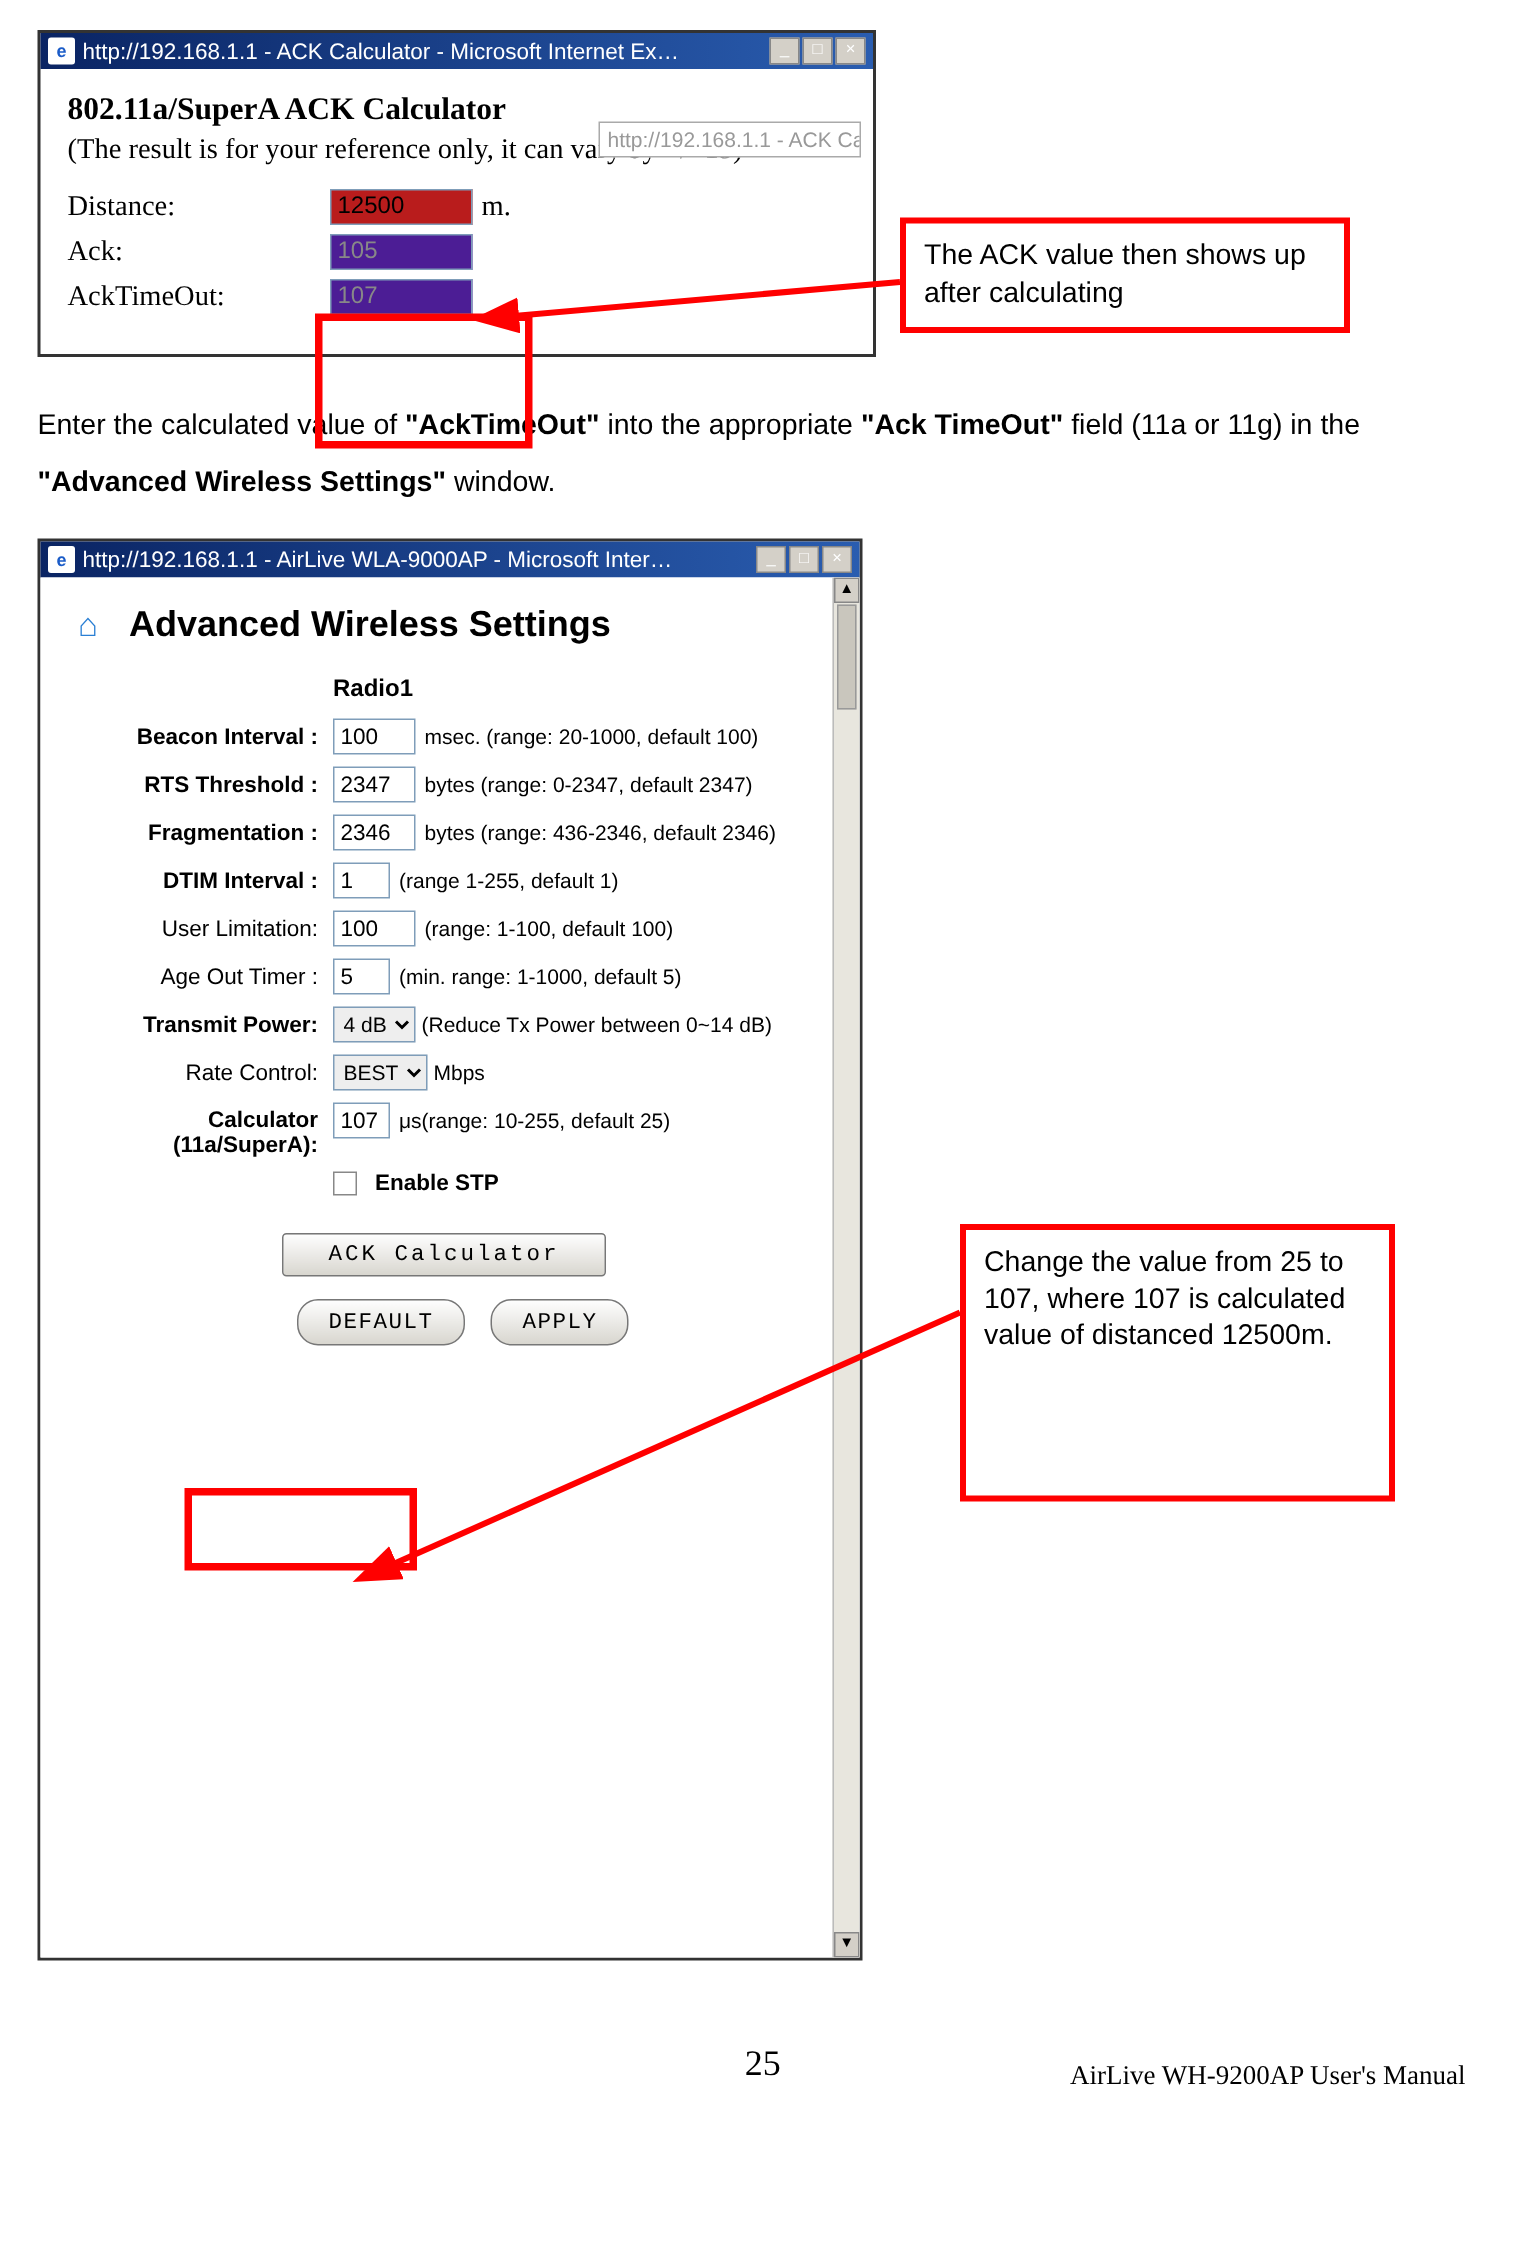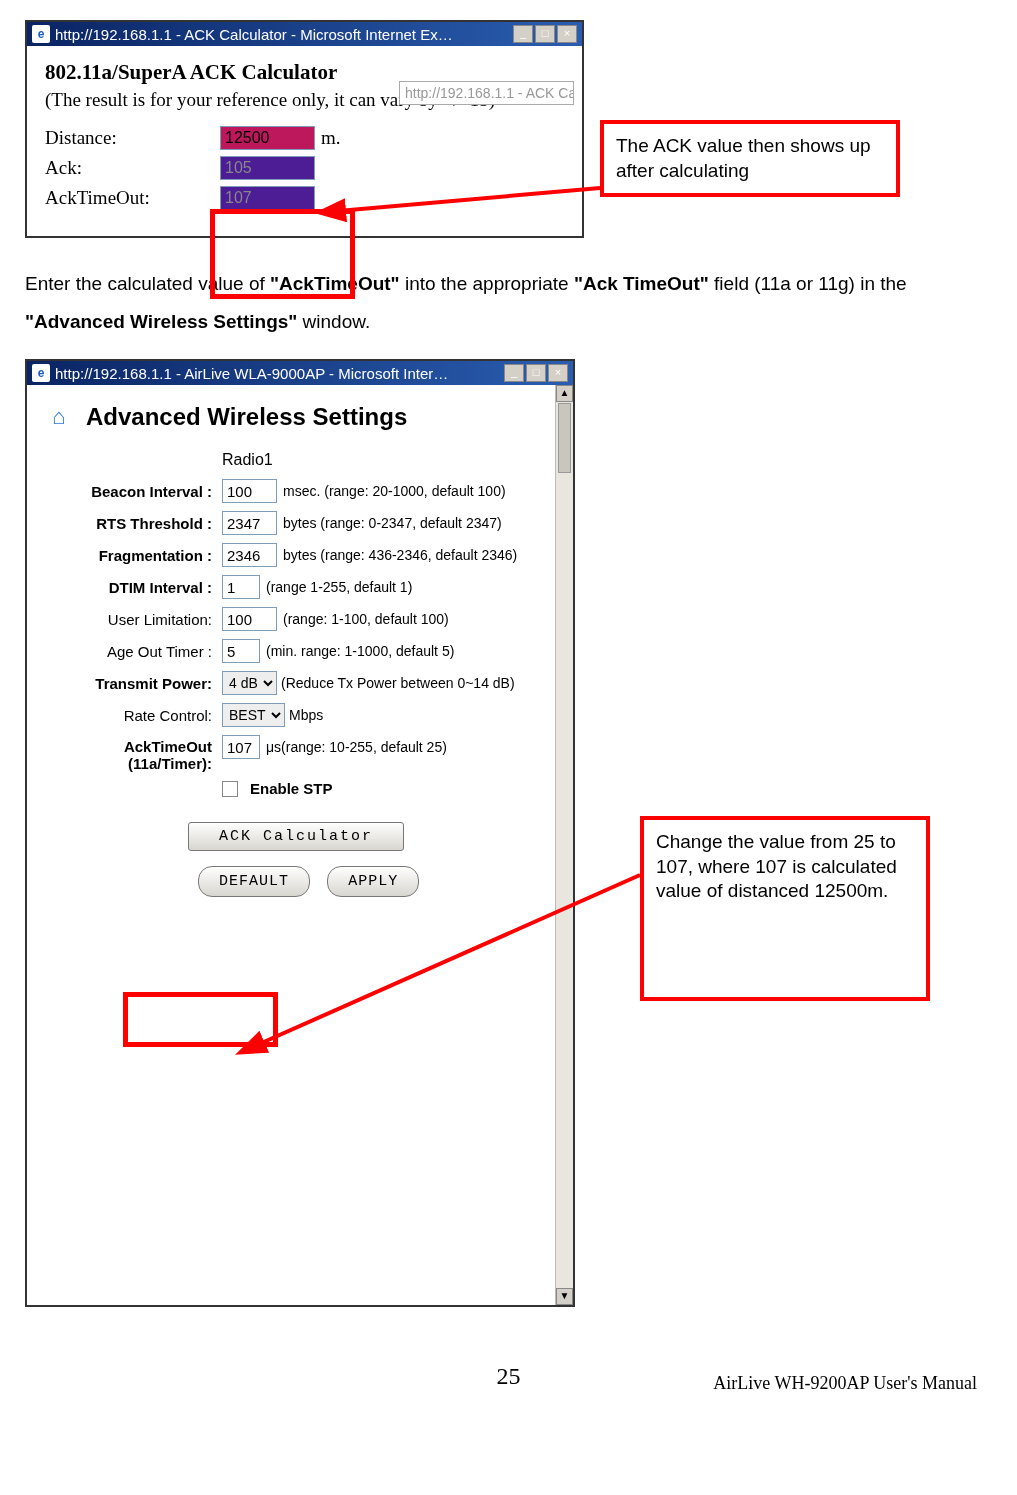--- a/index.html
+++ b/index.html
@@ -46,21 +46,21 @@
   }
   .win1-body { width: 555px; padding: 12px 18px 20px 18px; position: relative; font-family: "Times New Roman", serif; }
   .heading1 { font-weight: bold; font-size: 21px; margin: 2px 0; }
   .sub1 { font-size: 19px; margin: 4px 0 15px 0; }
   .row { display: flex; align-items: center; margin: 6px 0; }
   .lbl { width: 175px; font-size: 19px; }
   .inp {
     font-family: Arial; font-size: 16px;
     padding: 2px 4px;
     border: 1px solid #7f9db9;
-    background: #be185d;
+    background: #b91c1c;
     width: 95px;
     height: 24px;
   }
   .inp.ro { color: #888; background:#4c1d95;}
   .unit { margin-left: 6px; }
   .url-hint {
     position: absolute;
     right: 8px; top: 35px;
     border: 1px solid #aaa;
     background: #fff;
@@ -79,21 +79,21 @@
   }
 
   .callout {
     position: absolute;
     border: 4px solid red;
     background: #fff;
     padding: 10px 12px;
     font-size: 19px;
     line-height: 1.3;
   }
-  #callout1 { left: 600px; top: 120px; width: 300px; }
+  #callout1 { left: 600px; top: 145px; width: 300px; }
   #callout2 { left: 640px; top: 816px; width: 290px; height: 185px;}
 
   .para {
     font-size: 19px;
     line-height: 2.0;
     margin: 12px 0 18px 0;
   }
   .para b { font-weight: bold; }
 
   .win2 { width: 550px; }
@@ -108,21 +108,21 @@
   .scrollbar {
     position: absolute; right: 0; top:0; bottom:0; width: 18px;
     background: #e8e6de;
     border-left:1px solid #bbb;
   }
   .sb-btn { position:absolute;left:0;width:17px;height:17px;background:#d4d0c8;border:1px solid #888;font-size:10px;text-align:center;line-height:14px;}
   .sb-up{top:0;} .sb-down{bottom:0;}
   .sb-thumb{position:absolute;left:2px;width:13px;top:18px;height:70px;background:#c9c6bd;border:1px solid #999;}
   .home-icon{ width:26px;height:26px;display:inline-block;vertical-align:middle;margin-right:8px;color:#2a7fd4;font-size:22px;}
   .adv-title { font-weight: bold; font-size: 24px; margin: 6px 0 20px 0; display:flex;align-items:center;}
-  .radio-hdr { font-weight: normal; font-size: 16px; margin: 5px 0 10px 170px; }
+  .radio-hdr { font-weight: bold; font-size: 16px; margin: 5px 0 10px 170px; }
   .frow { display:flex; align-items:flex-start; margin: 8px 0; font-size:15px;}
   .flbl { width: 170px; text-align: right; padding-right: 10px; font-weight: bold; padding-top:4px;}
   .flbl.nob { font-weight: normal; }
   .fval { flex:1; display:flex; align-items:center; flex-wrap:wrap;}
   .finp { font-size:15px; padding:2px 4px; border:1px solid #7f9db9; width:55px; height:24px; margin-right:6px;}
   .finp.w40{width:38px;}
   .fnote { font-size:14px; }
   .sel { font-size:14px; border:1px solid #7f9db9; background:#eee; height:24px;padding:1px 2px;margin-right:4px;}
   .chk { width:16px;height:16px;border:1px solid #888;display:inline-block;margin-right:12px;background:#fff;}
   .redbox2 {
@@ -273,21 +273,21 @@
         </div>
     </div>
     <div class="frow">
       <div class="flbl nob">Rate Control:</div>
       <div class="fval">
           <select class="sel"><option>BEST</option></select>
           <span class="fnote">Mbps</span>
         </div>
     </div>
     <div class="frow">
-      <div class="flbl" style="line-height:1.1;">AckTimeOut (11a/Timer):</div>
+      <div class="flbl" style="line-height:1.1;">Calculator (11a/SuperA):</div>
       <div class="fval">
           <input class="finp w40" value="107" style="">
           <span class="fnote">μs(range: 10-255, default 25)</span>
         </div>
     </div>
     <div class="frow">
       <div class="flbl"></div>
       <div class="fval">
           <span class="chk"></span>
           <b>Enable STP</b>

